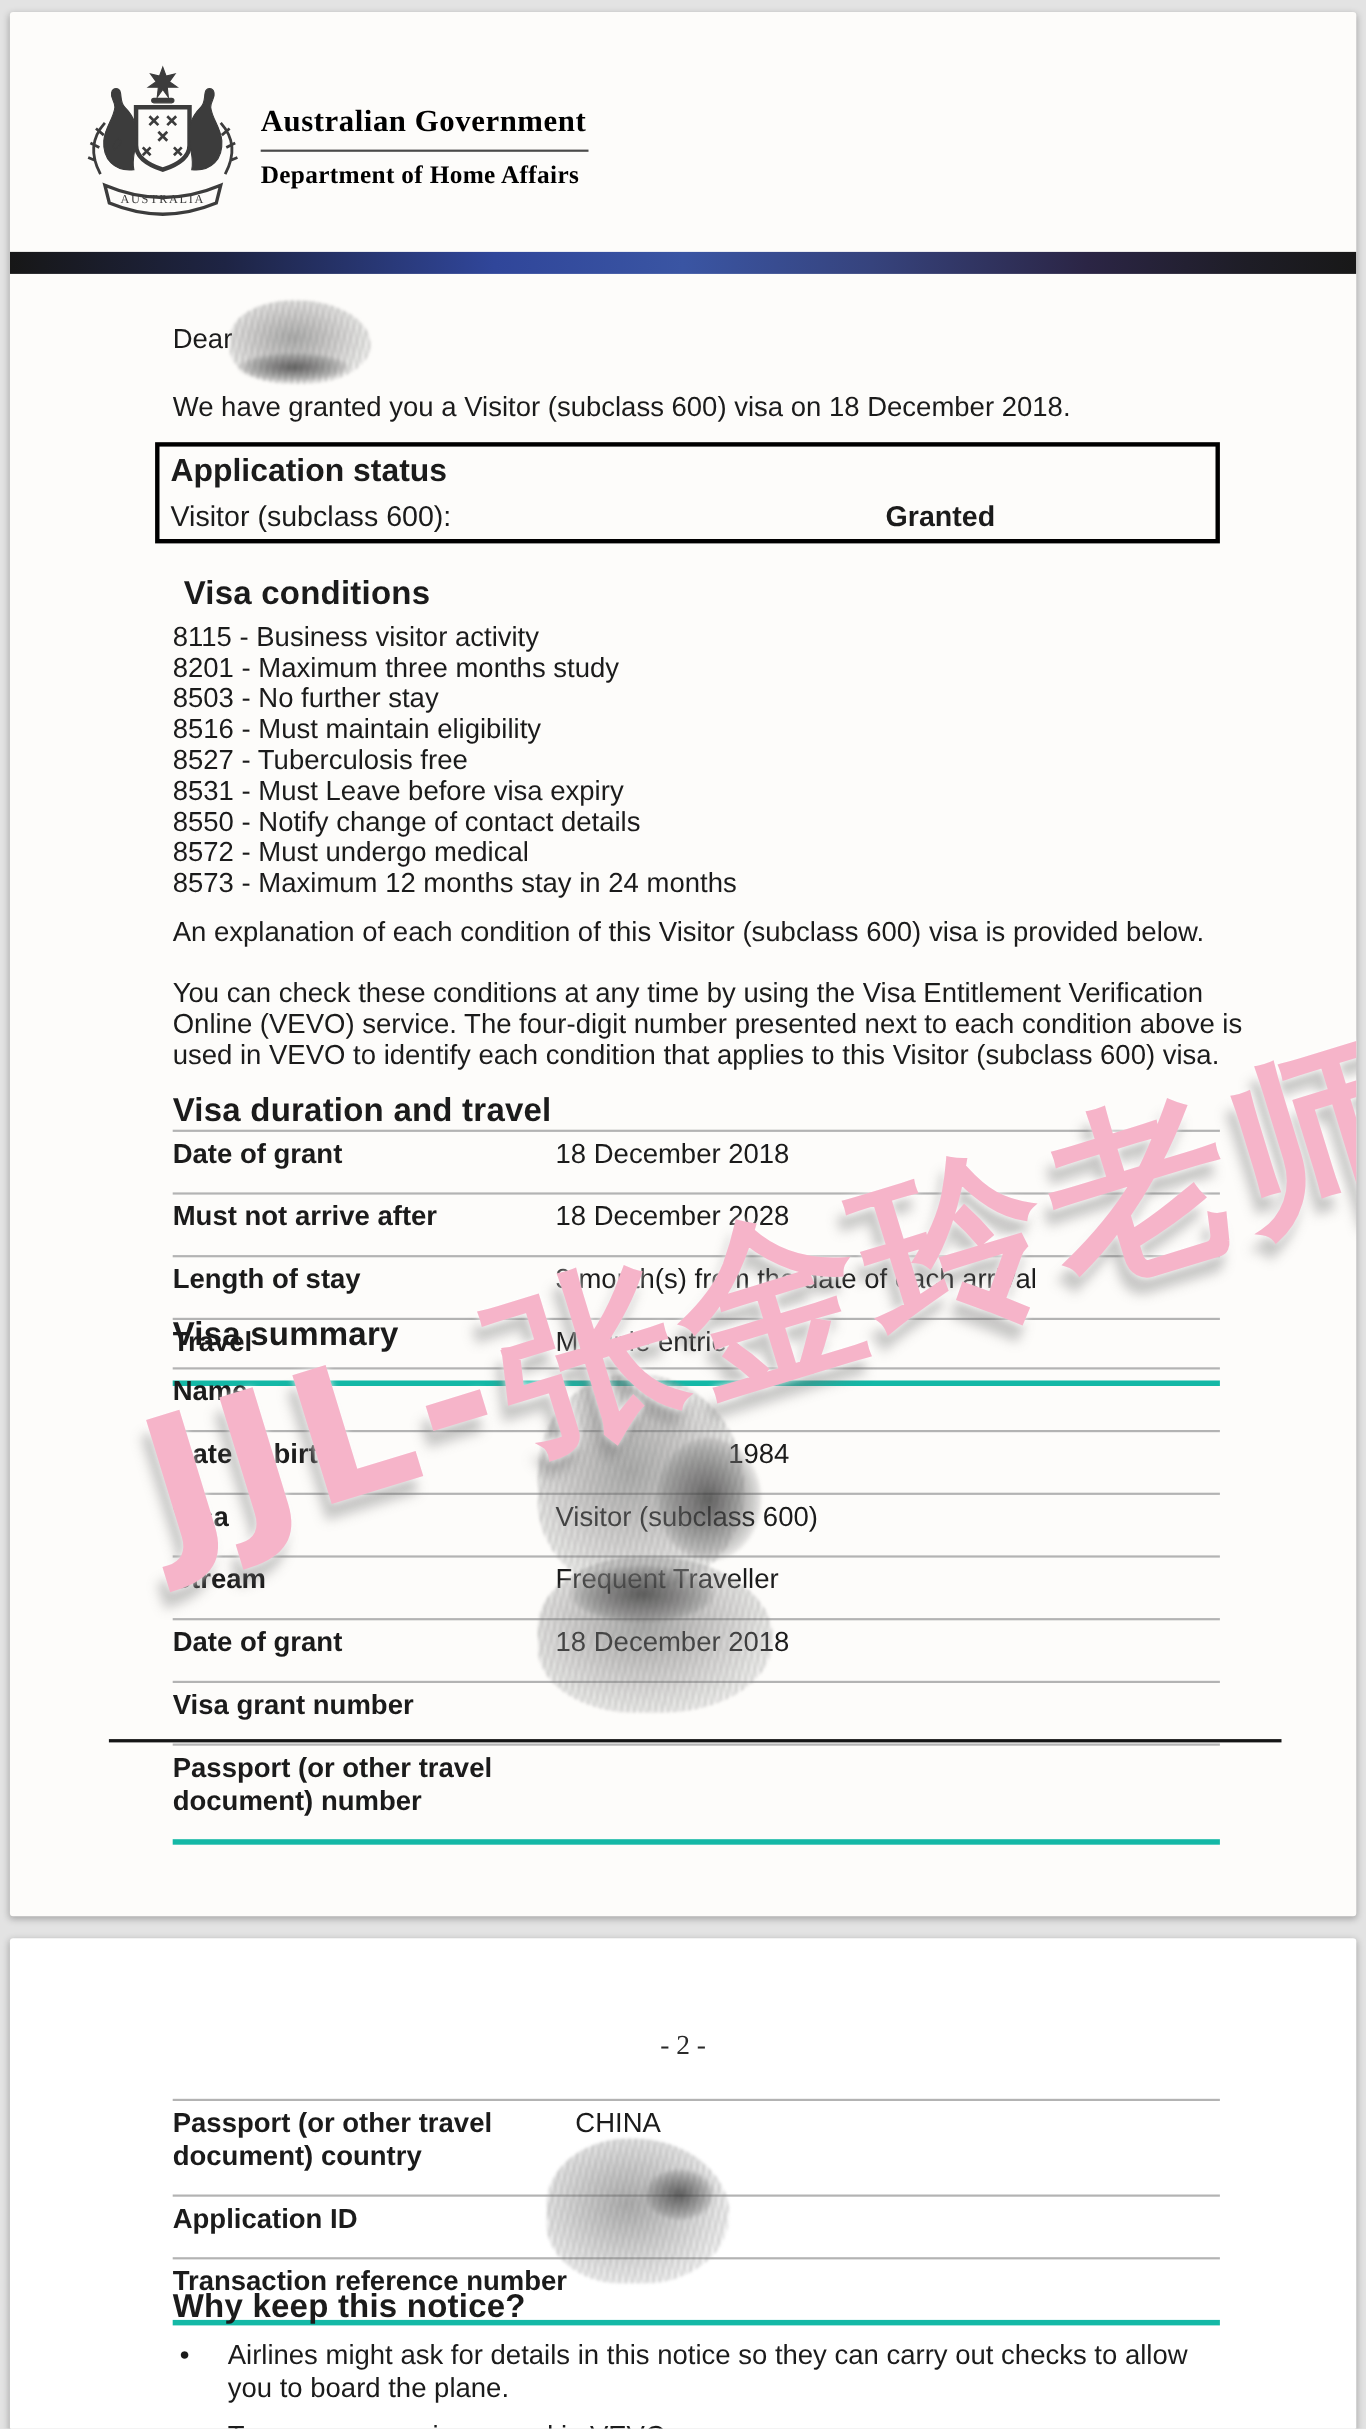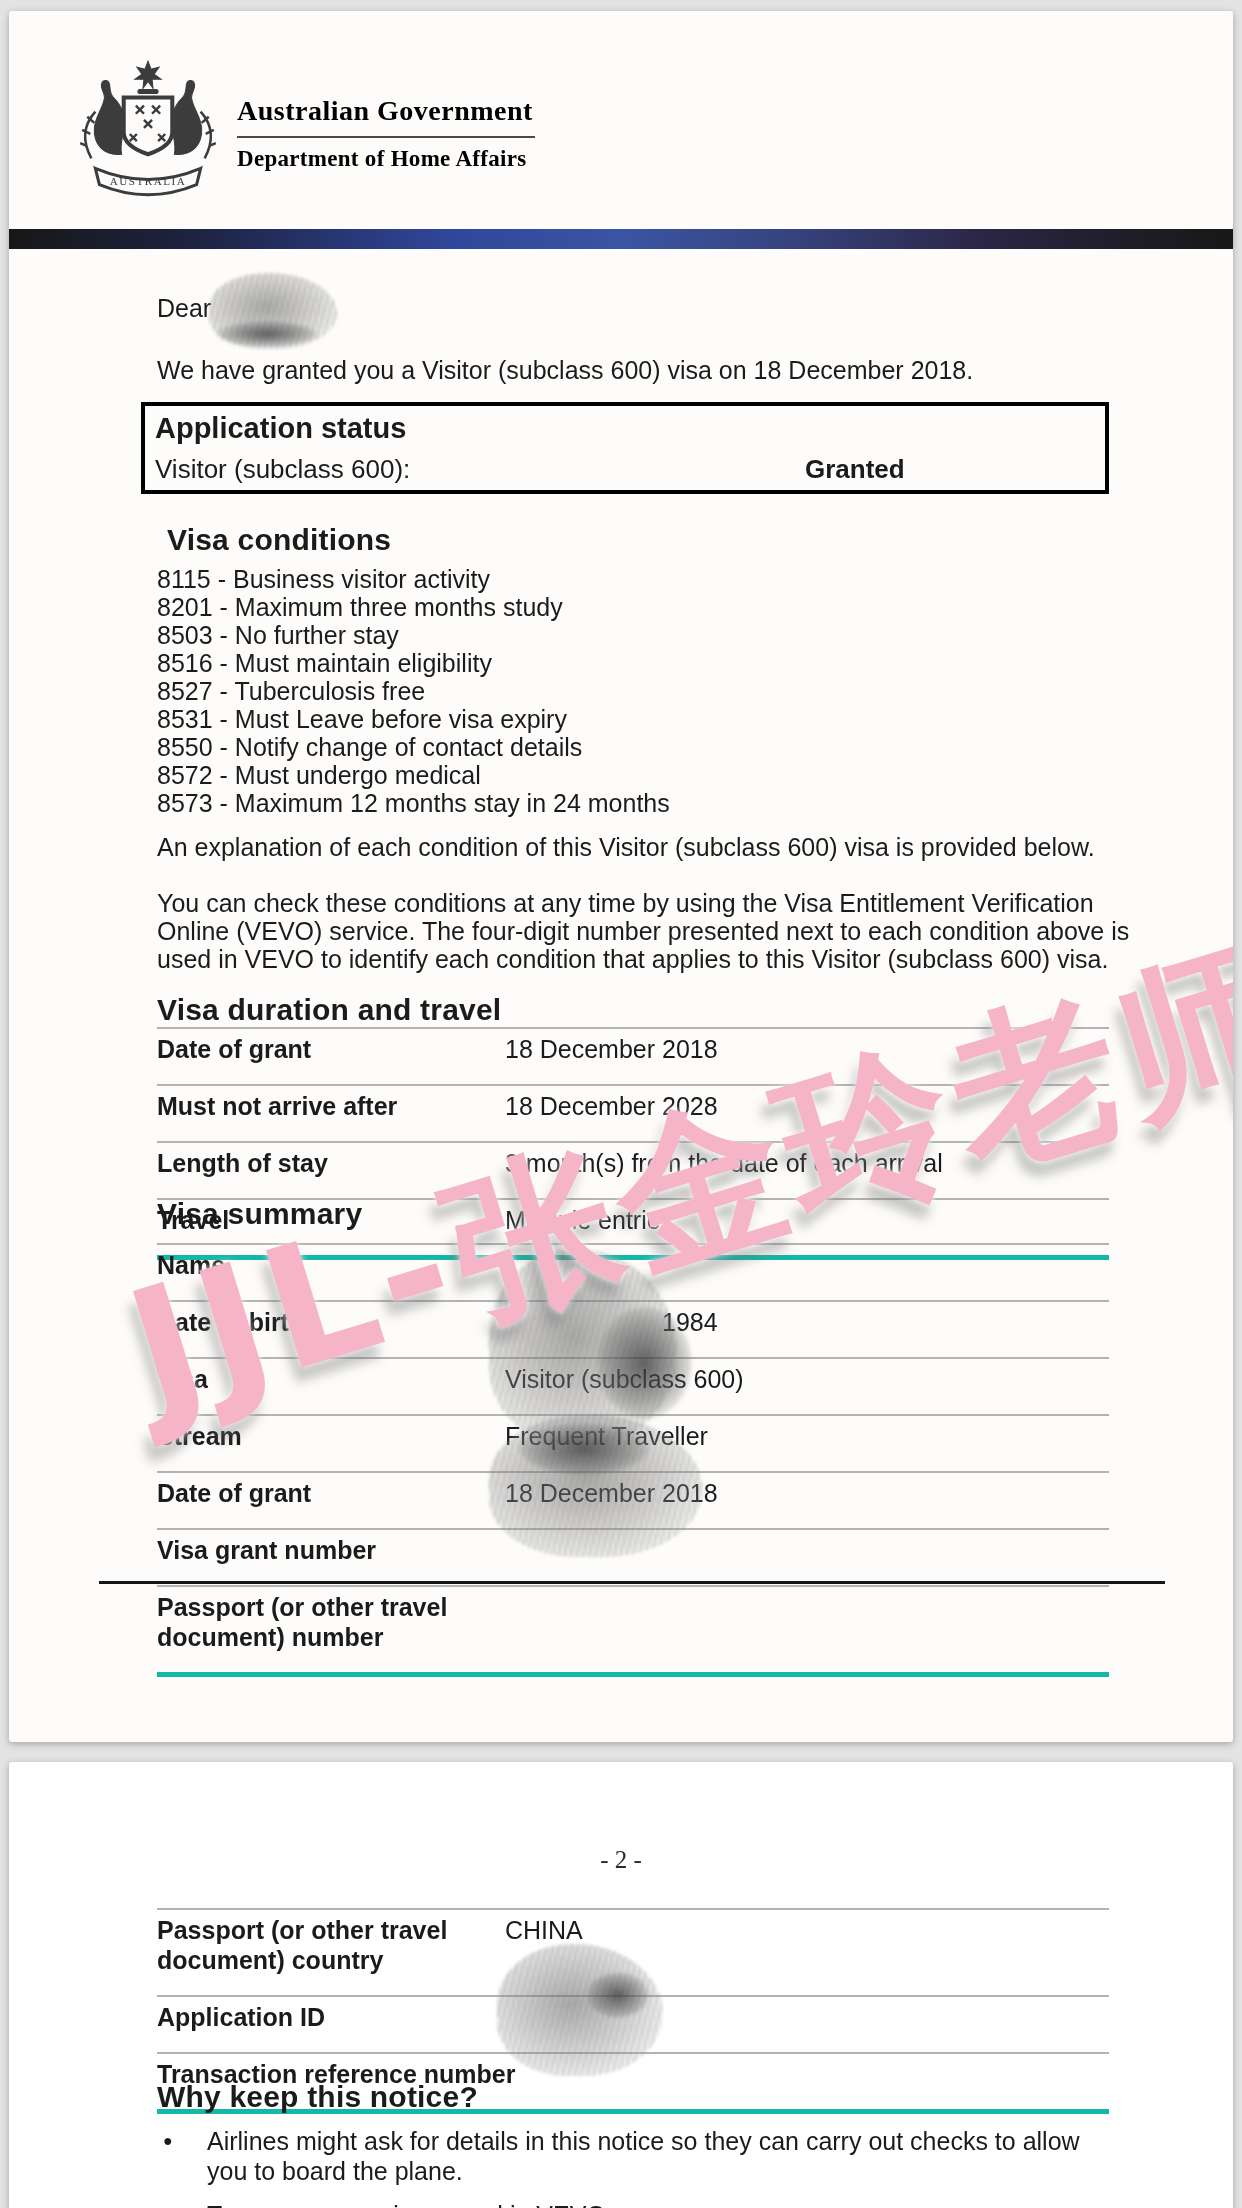--- a/index.html
+++ b/index.html
@@ -223,21 +223,21 @@
 
     <div class="footer-rule"></div>
 
     <div class="watermark">JJL-张金玲老师</div>
   </div>
 
   <div class="page" id="page-2">
     <div class="pageno">- 2 -</div>
 
     <div class="tbl" id="p2-table">
-      <div class="trow" style="min-height:70px;">
+      <div class="trow" style="min-height:70px;gap:18px;">
         <div class="tlabel">Passport (or other travel document) country</div>
         <div class="tvalue">CHINA</div>
       </div>
       <div class="trow">
         <div class="tlabel nowrap">Application ID</div>
         <div class="tvalue"></div>
       </div>
       <div class="trow">
         <div class="tlabel nowrap">Transaction reference number</div>
         <div class="tvalue"></div>

